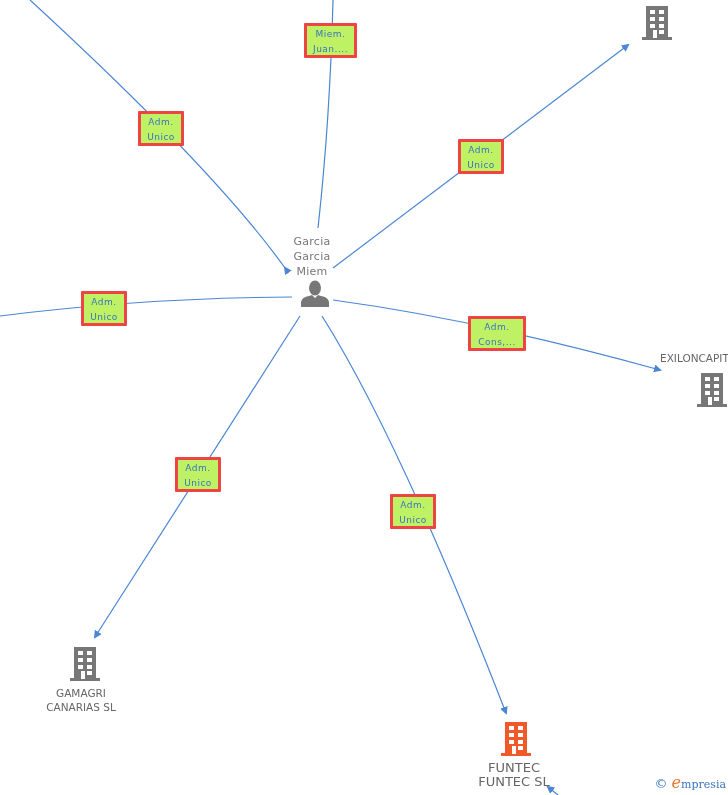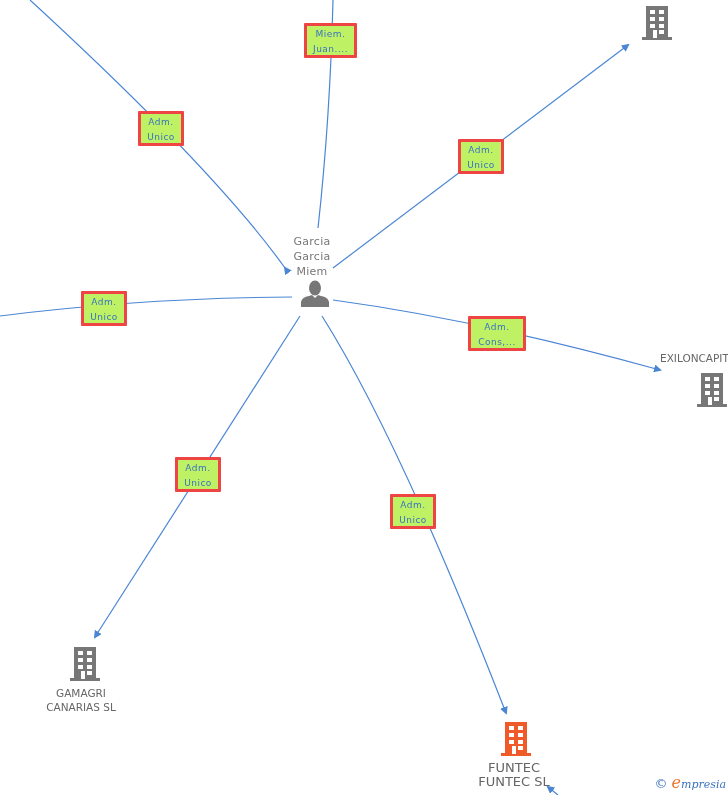--- a/index.html
+++ b/index.html
@@ -9,21 +9,21 @@
     .edge-label span { display:block; }
     .node-label { position:absolute; color:#666; font-size:10.5px; text-align:center; line-height:14px; }
     .node-label span { display:block; }
     .person-label { position:absolute; color:#777; font-size:11px; text-align:center; line-height:15px; letter-spacing:0.3px; }
     .person-label span { display:block; }
     .icon { position:absolute; }
     .company-label-bold { font-weight:normal; color:#666; font-size:13px; }
     .watermark { position:absolute; right:2px; bottom:3px; font-size:13px; color:#3a73c0; }
     .watermark .c { font-size:13px; }
     .watermark .e { color:#e8742b; font-style:italic; font-family:"DejaVu Serif", serif; font-size:16px; }
-    .watermark .rest { color:#3a73c0; font-style:italic; font-family:"DejaVu Serif", serif; font-size:11px;margin-top:8px; }
+    .watermark .rest { color:#3a73c0; font-family:"DejaVu Serif", serif; font-size:11px;margin-top:8px; }
   </style>
 </head>
 <body>
 
 <svg class="edges" viewBox="0 0 728 795">
   <defs>
     <marker id="arr" markerWidth="8" markerHeight="8" refX="6" refY="4" orient="auto" markerUnits="userSpaceOnUse">
       <path d="M0,0 L8,4 L0,8 z" fill="#4a86d4"></path>
     </marker>
   </defs>

